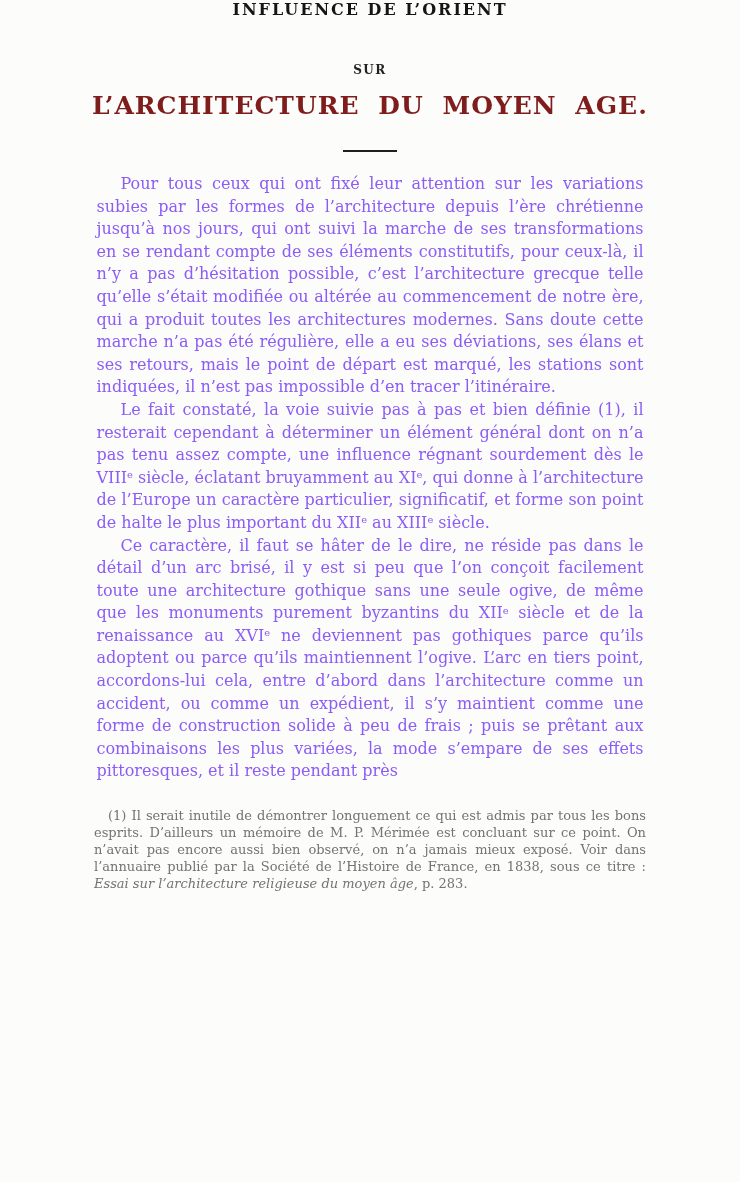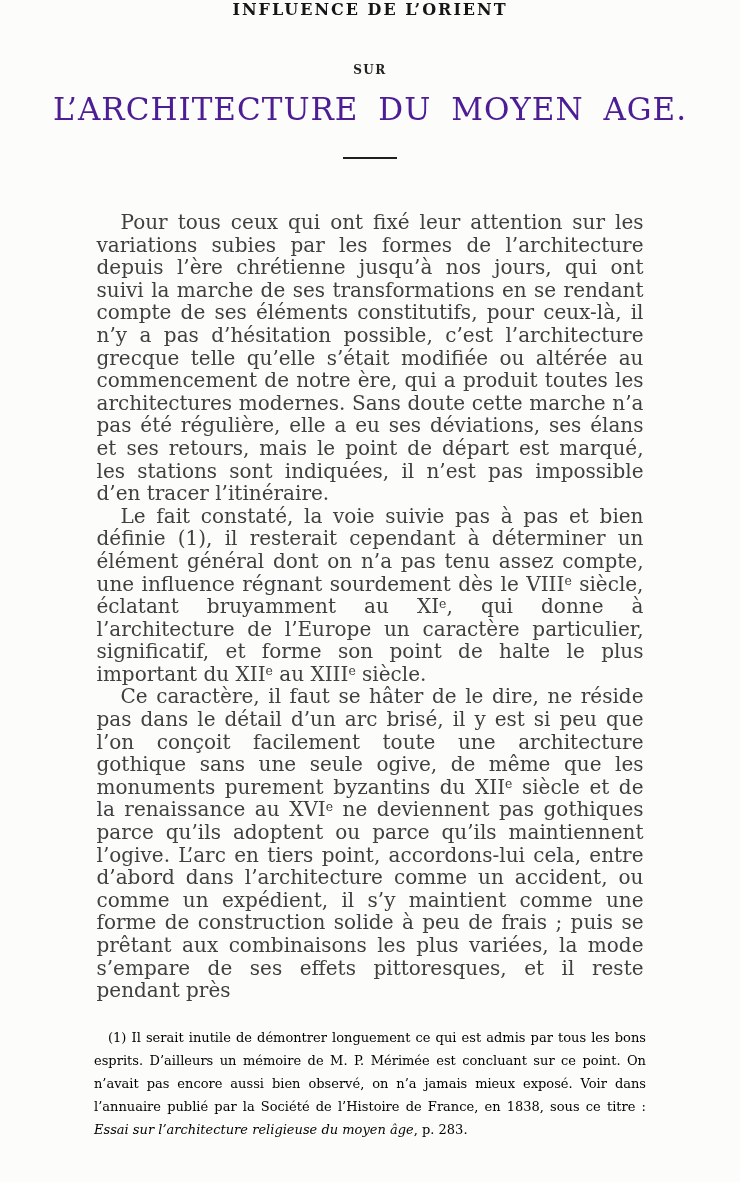--- a/index.html
+++ b/index.html
@@ -30,58 +30,58 @@
   }
   .title-connector {
     margin-top: 44px;
     font-size: 12px;
     font-weight: 700;
     letter-spacing: 1.5px;
     color: #222;
   }
   .title-line2 {
     margin: 14px 0 0 0;
-    font-size: 31px;
-    font-weight: 400;
+    font-size: 25px;
+    font-weight: 700;
     letter-spacing: 1px;
     word-spacing: 9px;
-    color: #4c1d95;
+    color: #7f1d1d;
   }
   .title-divider {
     width: 54px;
     height: 2px;
     background: #1f1f1f;
     margin: 30px auto 0 auto;
   }
   .body-text {
     width: 547px;
-    margin: 52px auto 0 auto;
-    font-size: 20px;
+    margin: 21px auto 0 auto;
+    font-size: 16px;
     line-height: 22.6px;
     text-align: justify;
-    color: #404040;
+    color: #8b5cf6;
   }
   .body-text p {
     margin: 0;
     text-indent: 24px;
   }
   sup {
     font-size: 62%;
     line-height: 0;
     vertical-align: baseline;
     position: relative;
     top: -0.45em;
   }
   .footnote {
     width: 552px;
     margin: 24px auto 0 auto;
     font-size: 13px;
-    line-height: 23px;
+    line-height: 17px;
     text-align: justify;
-    color: #000000;
+    color: #737373;
   }
   .footnote p {
     margin: 0;
     text-indent: 14px;
   }
   .footnote em {
     font-style: italic;
   }
 </style>
 </head>

